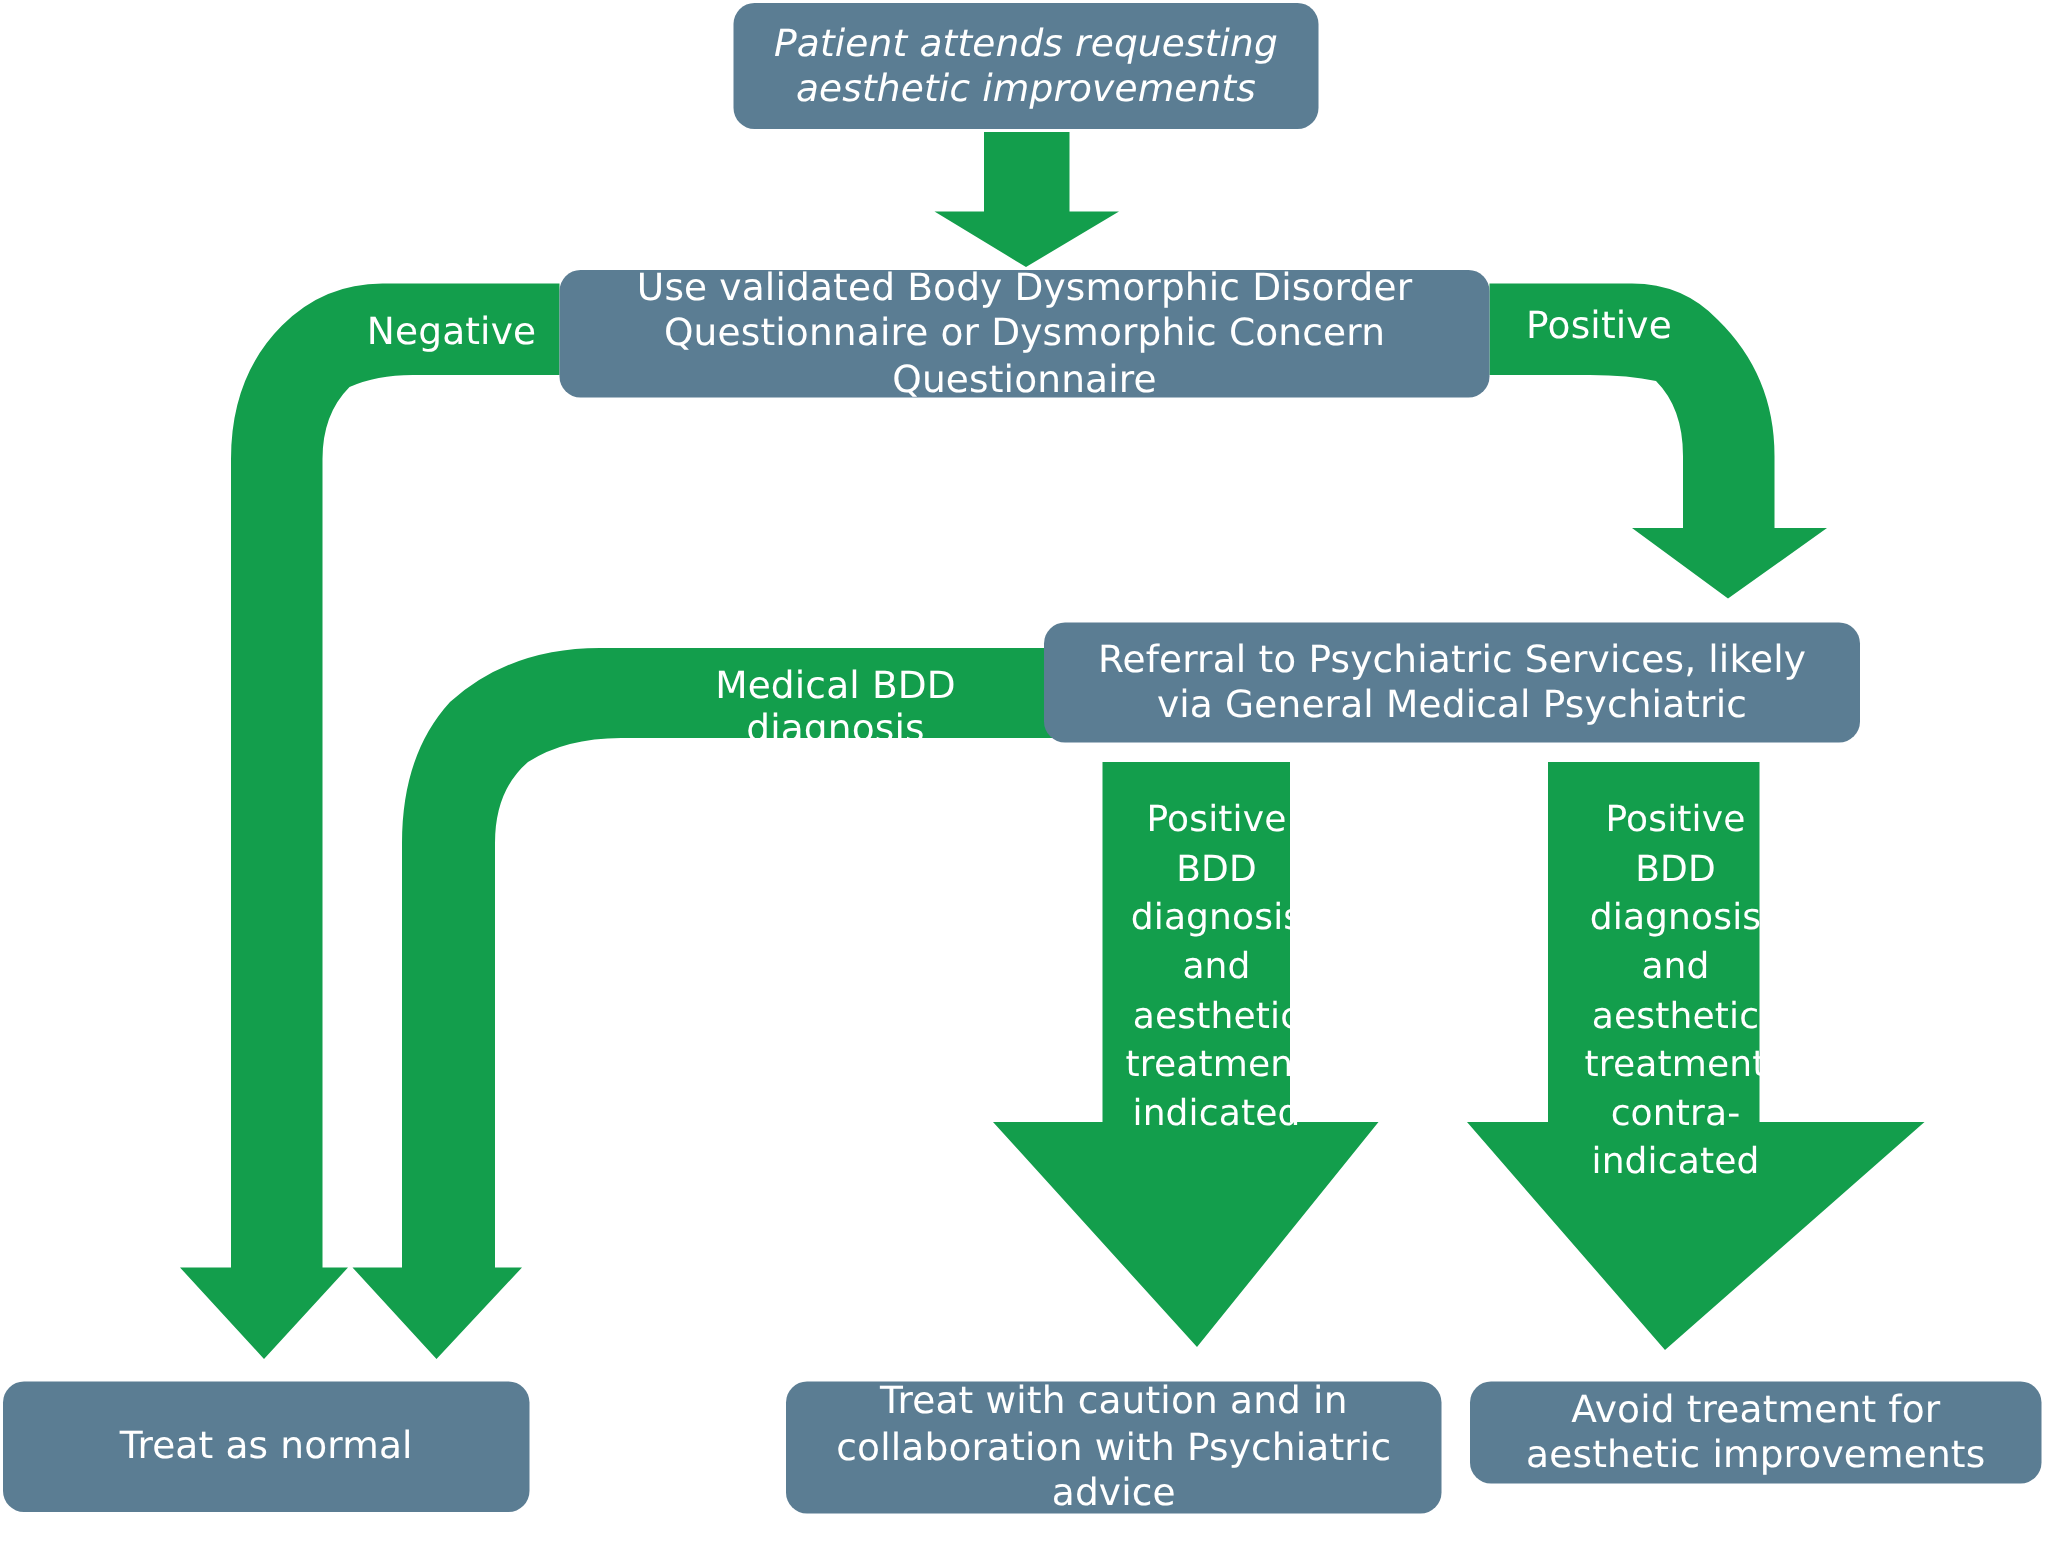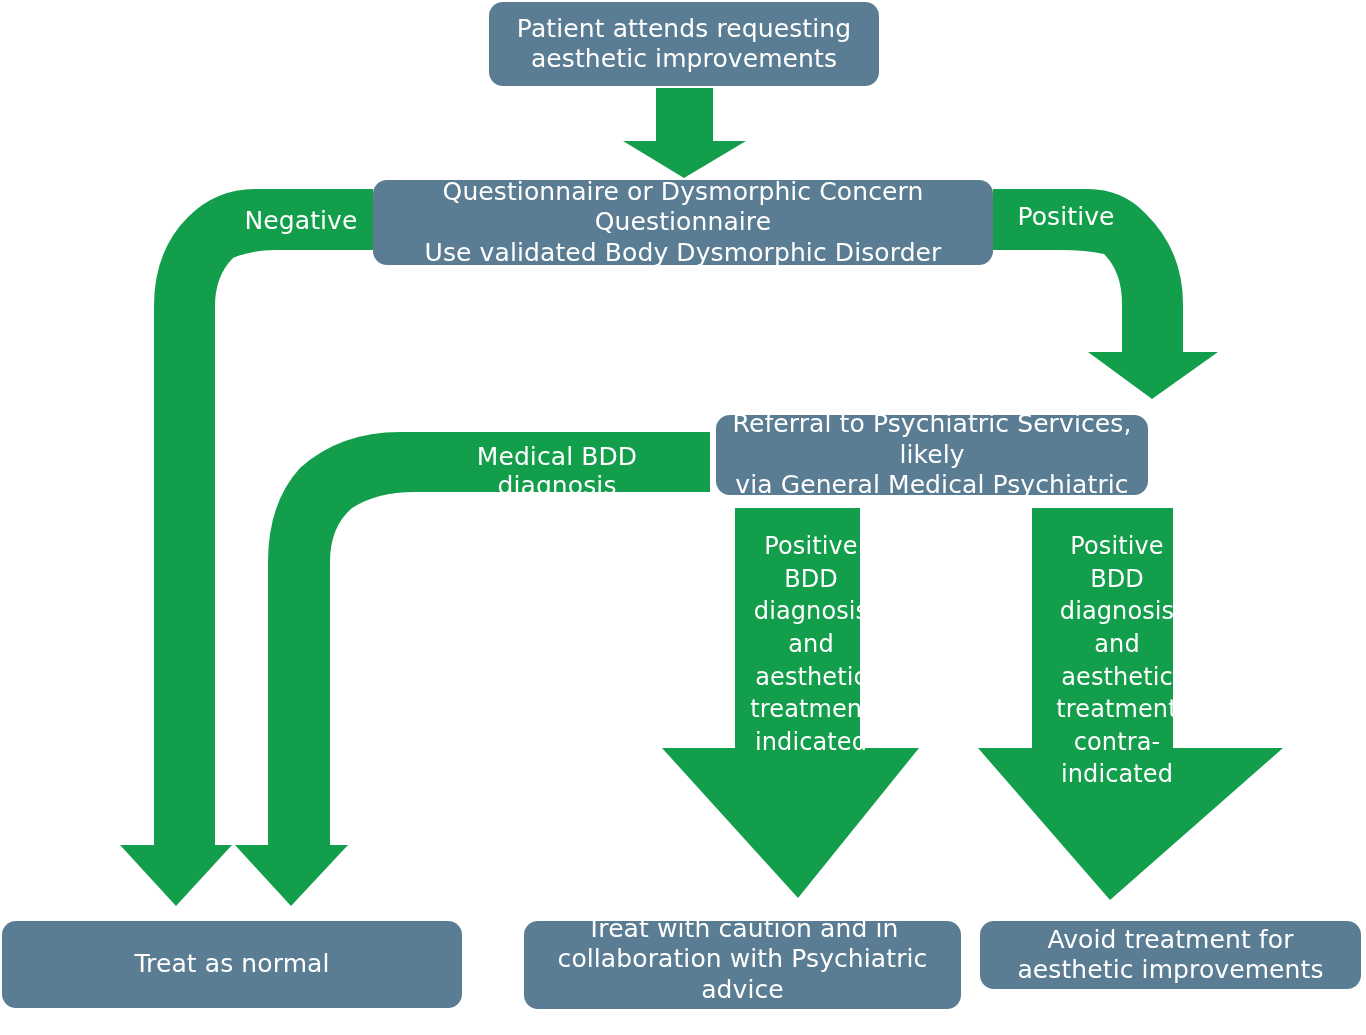--- a/index.html
+++ b/index.html
@@ -53,25 +53,25 @@
     text-align: center;
     z-index: 4;
     pointer-events: none;
     letter-spacing: 0.1px;
   }
   .arrow-label.stack {
     font-size: 24px;
     line-height: 1.36;
   }
   
-  #node-patient   { left: 489px;  top: 2px;   width: 390px;  height: 84px;  }
+  #node-patient   { left: 489px;  top: 2px;   width: 390px;  height: 84px; font-style: italic;  }
   #node-question  { left: 373px;  top: 180px; width: 620px;  height: 85px;  }
-  #node-referral  { left: 716px;  top: 415px; width: 432px;  height: 80px;  }
-  #node-normal    { left: 2px;    top: 921px; width: 460px;  height: 87px;  }
-  #node-caution   { left: 524px;  top: 921px; width: 437px;  height: 88px; align-items: flex-end;  }
+  #node-referral  { left: 696px;  top: 415px; width: 544px;  height: 80px;  }
+  #node-normal    { left: 2px;    top: 921px; width: 351px;  height: 87px;  }
+  #node-caution   { left: 524px;  top: 921px; width: 437px;  height: 88px;  }
   #node-avoid     { left: 980px;  top: 921px; width: 381px;  height: 68px;  }
   
   #label-negative      { left: 236px; top: 207px; width: 130px; }
   #label-positive      { left: 1004px; top: 203px; width: 124px; }
   #label-neg-bdd       { left: 414px; top: 443px; width: 286px; }
   #label-mid-arrow     { left: 736px; top: 530px; width: 150px; }
   #label-right-arrow   { left: 1042px; top: 530px; width: 150px; }
 </style>
 </head>
 <body>
@@ -148,22 +148,22 @@
 
   <div class="node" id="node-patient">
     <span>
         <span>Patient attends requesting</span>
         <span>aesthetic improvements</span>
       </span>
   </div>
 
   <div class="node" id="node-question">
     <span>
+        <span>Use validated Body Dysmorphic Disorder</span>
         <span>Questionnaire or Dysmorphic Concern Questionnaire</span>
-        <span>Use validated Body Dysmorphic Disorder</span>
       </span>
   </div>
 
   <div class="node" id="node-referral">
     <span>
         <span>Referral to Psychiatric Services, likely</span>
         <span>via General Medical Psychiatric</span>
       </span>
   </div>
 

